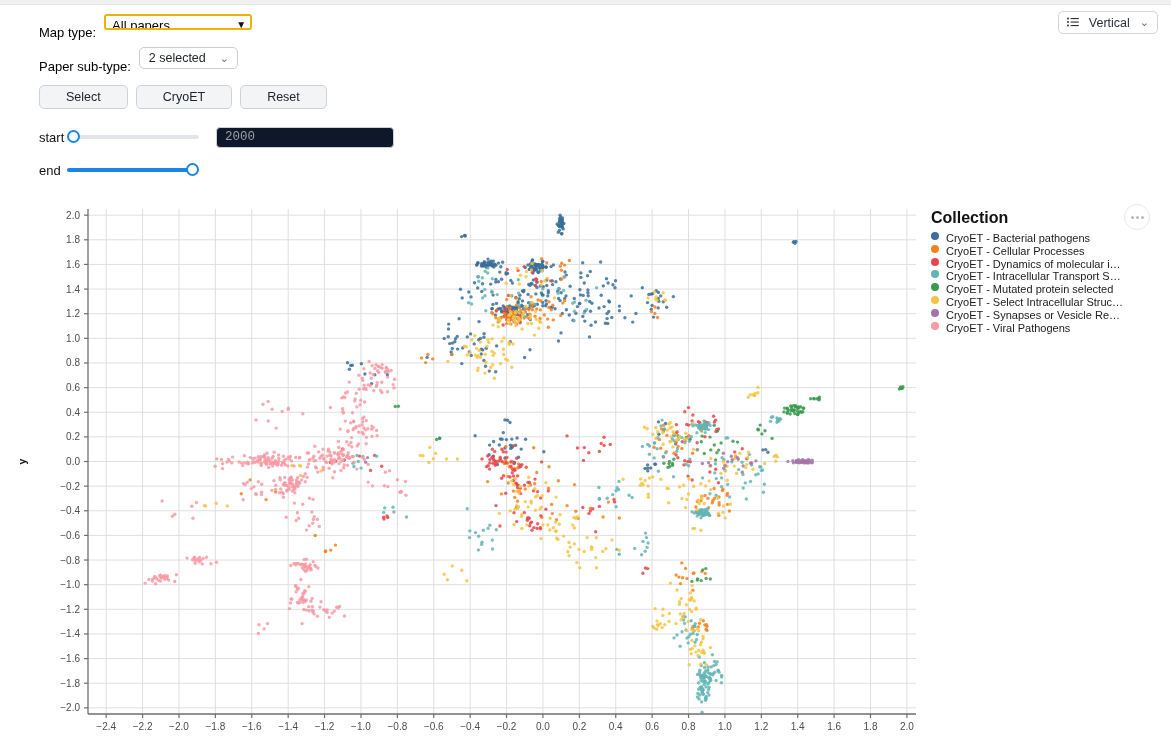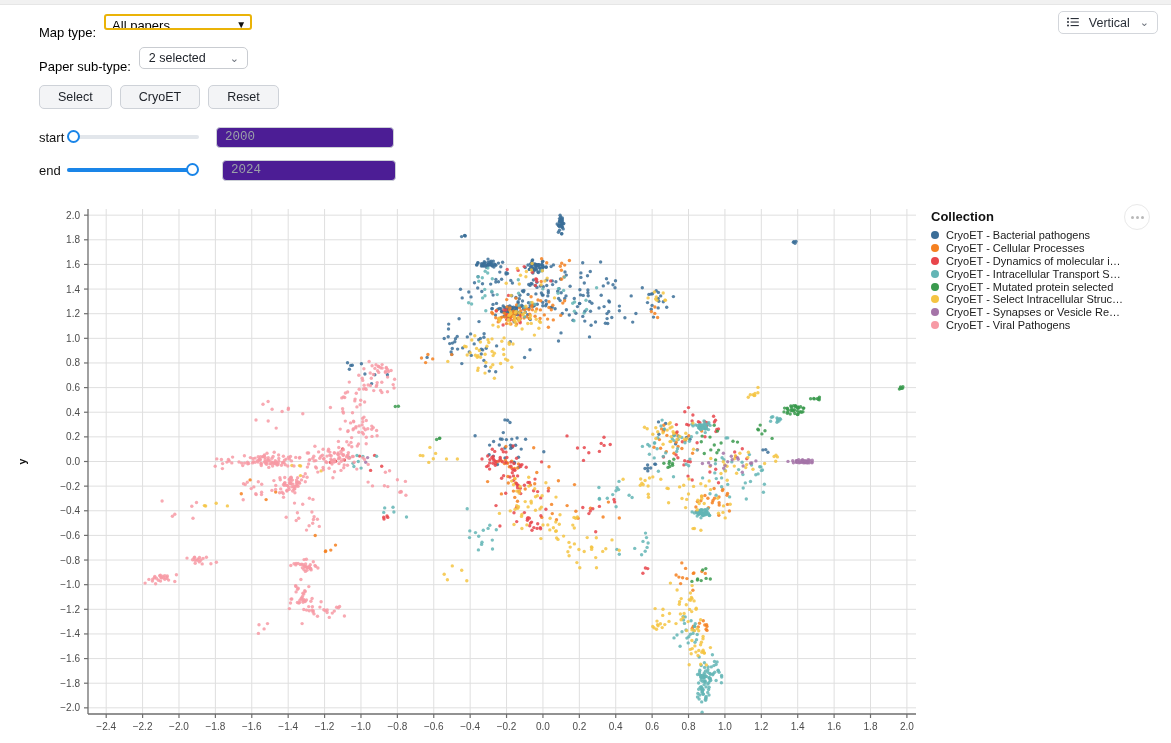--- a/index.html
+++ b/index.html
@@ -37,31 +37,31 @@
     position: relative; line-height: 20px; box-sizing: border-box; cursor: pointer;
   }
   .select-wrap { position: relative; display: inline-block; }
   .select-wrap .chev {
     position: absolute; right: 6px; top: 50%; transform: translateY(-50%);
     pointer-events: none; font-size: 10px; color: #111; font-weight: bold;
   }
 
   
   .pill-select {
-    display: inline-flex; align-items: center; gap: 24px;
+    display: inline-flex; align-items: center; gap: 14px;
     height: 22px; padding: 0 8px 0 9px;
     border: 1px solid #c9ccd1; border-radius: 5px; background: #fff;
     font-size: 12.5px; color: #20242b; cursor: pointer; box-sizing: border-box;
   }
   .pill-select .chev-lite { font-size: 11px; color: #6a707a; }
 
   
   #row-buttons { display: flex; gap: 8px; padding-left: 39px; margin-top: 12px; }
   .btn {
-    height: 24px; min-width: 46px; padding: 0 18px;
+    height: 24px; min-width: 46px; padding: 0 26px;
     background: #f3f4f6; border: 1px solid #ced2d8; border-radius: 5px;
     font-size: 12.5px; color: #20242b; cursor: pointer;
     font-family: "Liberation Sans", sans-serif;
     display: inline-flex; align-items: center; justify-content: center;
   }
 
   
   .slider-row { display: flex; align-items: center; padding-left: 39px; height: 26px; }
   #row-start { margin-top: 15px; }
   #row-end { margin-top: 7px; }
@@ -73,21 +73,21 @@
   }
   .track-fill {
     position: absolute; top: 5px; left: 0; height: 4px; border-radius: 2px;
     background: #1a85e8;
   }
   .knob {
     position: absolute; top: 0px; width: 13px; height: 13px; border-radius: 50%;
     background: #fff; border: 2px solid #1a85e8; box-sizing: border-box; cursor: pointer;
   }
   .num-box {
-    height: 21px; border: 1px solid #ccd0d6; border-radius: 4px; background: #4c1d95;
+    height: 21px; border: 1px solid #ccd0d6; border-radius: 4px; background: #0f172a;
     font-family: "Liberation Mono", monospace; font-size: 12.5px; color: #9aa0a8;
     padding: 0 8px; display: inline-flex; align-items: center; box-sizing: border-box;
   }
   #start-num { width: 178px; margin-left: 17px; }
   #end-num { width: 174px; margin-left: 23px; }
 
   
   #orientation {
     position: absolute; right: 13px; top: 11px;
     display: inline-flex; align-items: center; gap: 10px;
@@ -106,24 +106,24 @@
     font-family: "Liberation Sans", sans-serif; font-size: 10.5px;
     font-weight: bold; fill: #111;
   }
   .tick-text {
     font-family: "Liberation Sans", sans-serif; font-size: 10px; fill: #4c4c4c;
   }
 
   
   #legend { position: absolute; left: 931px; top: 209px; width: 185px; }
   #legend-title {
-    font-size: 13px; font-weight: bold; color: #111; margin-bottom: 5px;
+    font-size: 16px; font-weight: bold; color: #111; margin-bottom: 5px;
     font-family: "Liberation Sans", sans-serif;
   }
-  .legend-item { display: flex; align-items: center; height: 12.8px; cursor: pointer; }
+  .legend-item { display: flex; height: 12.8px; cursor: pointer; }
   .legend-dot { width: 8px; height: 8px; border-radius: 50%; margin-right: 7px; flex: 0 0 auto; }
   .legend-label {
     font-size: 11px; color: #1a1a1a; white-space: nowrap;
     font-family: "Liberation Sans", sans-serif;
   }
 
   
   #more-btn {
     position: absolute; left: 1124px; top: 204px;
     width: 26px; height: 26px; border-radius: 50%;
@@ -175,21 +175,20 @@
     <span class="num-box" id="start-num">2000</span>
   </div>
 
   <div class="slider-row" id="row-end">
     <span class="slider-label">end</span>
     <span class="track-wrap">
       <span class="track"></span>
       <span class="track-fill" id="end-fill" style="width: 125.5px;"></span>
       <span class="knob" id="end-knob" style="left: 119px;"></span>
     </span>
-    <span class="num-box" id="end-num">2024</span>
   </div>
 </div>
 
 <div id="orientation">
   <span class="lines-ico">
     <svg width="12" height="10" viewBox="0 0 12 10">
       <circle cx="1" cy="1.5" r="1" fill="#2a2f38"></circle>
         <rect x="3.6" y="1" width="8.2" height="1.1" fill="#2a2f38"></rect>
       <circle cx="1" cy="5" r="1" fill="#2a2f38"></circle>
         <rect x="3.6" y="4.5" width="8.2" height="1.1" fill="#2a2f38"></rect>

